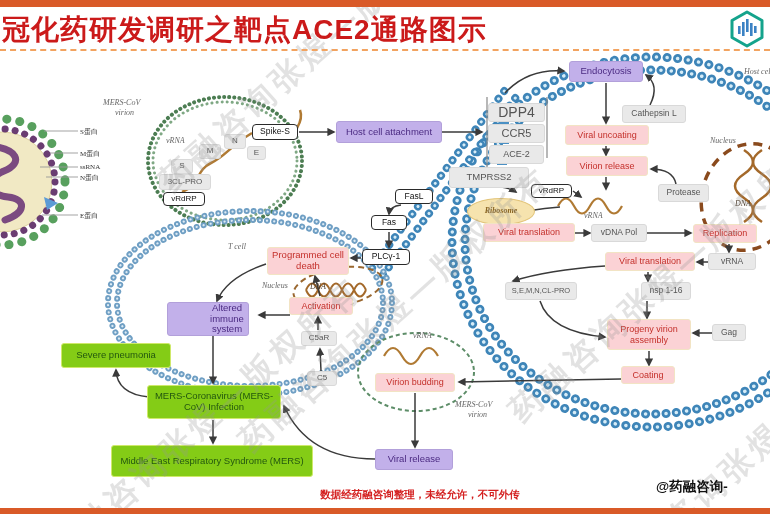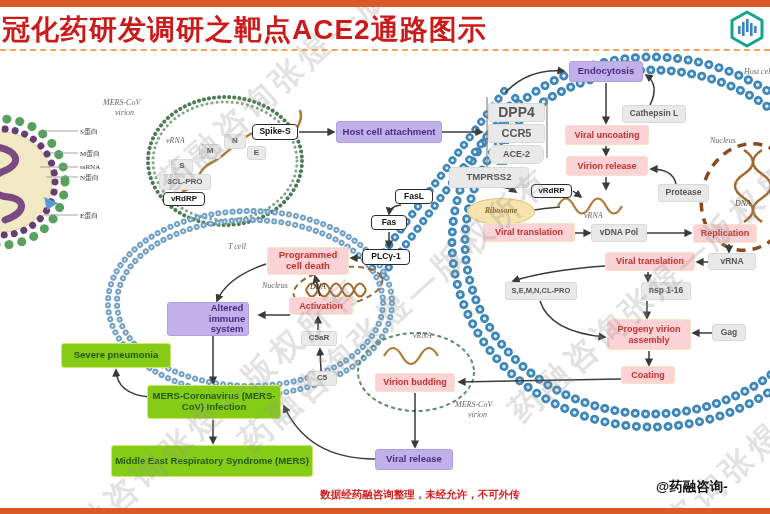--- a/index.html
+++ b/index.html
@@ -4,21 +4,21 @@
 <style>
   html,body{margin:0;padding:0;background:#fff;}
   #app{position:relative;width:770px;height:514px;overflow:hidden;background:#fff;
        font-family:"Liberation Sans",sans-serif;}
   .bar{position:absolute;left:0;width:770px;background:#d95a28;z-index:4;}
   #title{position:absolute;left:2px;top:11px;z-index:4;font-size:28px;font-weight:900;
          color:#cb1a1a;white-space:nowrap;letter-spacing:1px;}
   #dash-sep{position:absolute;left:0;top:49px;width:770px;border-top:2px dashed #f2a360;z-index:4;}
   #diagram-svg{position:absolute;left:0;top:0;z-index:1;}
   .box{position:absolute;display:flex;align-items:center;justify-content:center;text-align:center;
-       font-weight:bold;border-radius:3px;box-sizing:border-box;line-height:1.12;z-index:2;padding:1px 2px;}
+       font-weight:normal;border-radius:3px;box-sizing:border-box;line-height:1.12;z-index:2;padding:1px 2px;}
   .gbox{background:#e9e9e9;color:#555;font-size:8px;border:1px solid #d9d9d9;}
   .pbox{background:#fbd2d5;color:#c4302b;font-size:9px;border:1px solid #f2e4c4;}
   .vbox{background:#c2b0ea;color:#4b2a82;font-size:9.5px;border:1px solid #b2a0da;white-space:nowrap;}
   .wbox{background:#fff;border:1.5px solid #2a2a2a;color:#111;font-size:8.5px;border-radius:4px;white-space:nowrap;}
   .grbox{background:#84cc16;color:#23570f;font-size:9.5px;border:1px solid #cfe96a;}
   .il{position:absolute;font-style:italic;color:#666;font-size:8px;z-index:2;
       font-family:"Liberation Serif",serif;white-space:nowrap;}
   .vlab{position:absolute;font-size:7px;color:#333;z-index:2;
         font-family:"Liberation Serif",serif;white-space:nowrap;}
   .ell{background:#f6e3ae;border:1px solid #e2c479;border-radius:50%;color:#8a6420;
@@ -177,21 +177,21 @@
   <div class="box gbox" style="left:171px;top:159px;width:22px;height:15px;">S</div>
   <div class="box gbox" style="left:199px;top:144px;width:22px;height:15px;">M</div>
   <div class="box gbox" style="left:224px;top:134px;width:22px;height:15px;">N</div>
   <div class="box gbox" style="left:247px;top:146px;width:19px;height:14px;">E</div>
   <div class="box gbox" style="left:159px;top:174px;width:52px;height:16px;">3CL-PRO</div>
   <div class="box wbox" style="left:163px;top:192px;width:42px;height:14px;font-size:8px;">vRdRP</div>
 
   <div class="box vbox" style="left:336px;top:121px;width:106px;height:22px;">Host cell attachment</div>
   <div class="box gbox" style="left:488px;top:103px;width:57px;height:19px;font-size:14px;">DPP4</div>
   <div class="box gbox" style="left:488px;top:124px;width:57px;height:19px;font-size:11px;">CCR5</div>
-  <div class="box gbox" style="left:489px;top:145px;width:55px;height:19px;font-size:9px;border-radius:7px;">ACE-2</div>
+  <div class="box gbox" style="left:489px;top:145px;width:55px;height:19px;font-size:9px;">ACE-2</div>
   <div class="box gbox" style="left:449px;top:167px;width:80px;height:21px;font-size:9.5px;">TMPRSS2</div>
   <div class="box vbox" style="left:569px;top:61px;width:74px;height:21px;">Endocytosis</div>
   <div class="box gbox" style="left:622px;top:105px;width:64px;height:18px;font-size:8.5px;">Cathepsin L</div>
   <div class="il" style="left:744px;top:67px;">Host cell</div>
 
   <div class="box pbox" style="left:565px;top:125px;width:84px;height:20px;">Viral uncoating</div>
   <div class="box pbox" style="left:566px;top:156px;width:82px;height:20px;">Virion release</div>
   <div class="box wbox" style="left:531px;top:184px;width:41px;height:14px;font-size:8px;">vRdRP</div>
   <div class="box gbox" style="left:658px;top:184px;width:51px;height:18px;font-size:8.5px;">Protease</div>
   <div class="box ell" style="left:467px;top:198px;width:68px;height:27px;">Ribosome</div>

